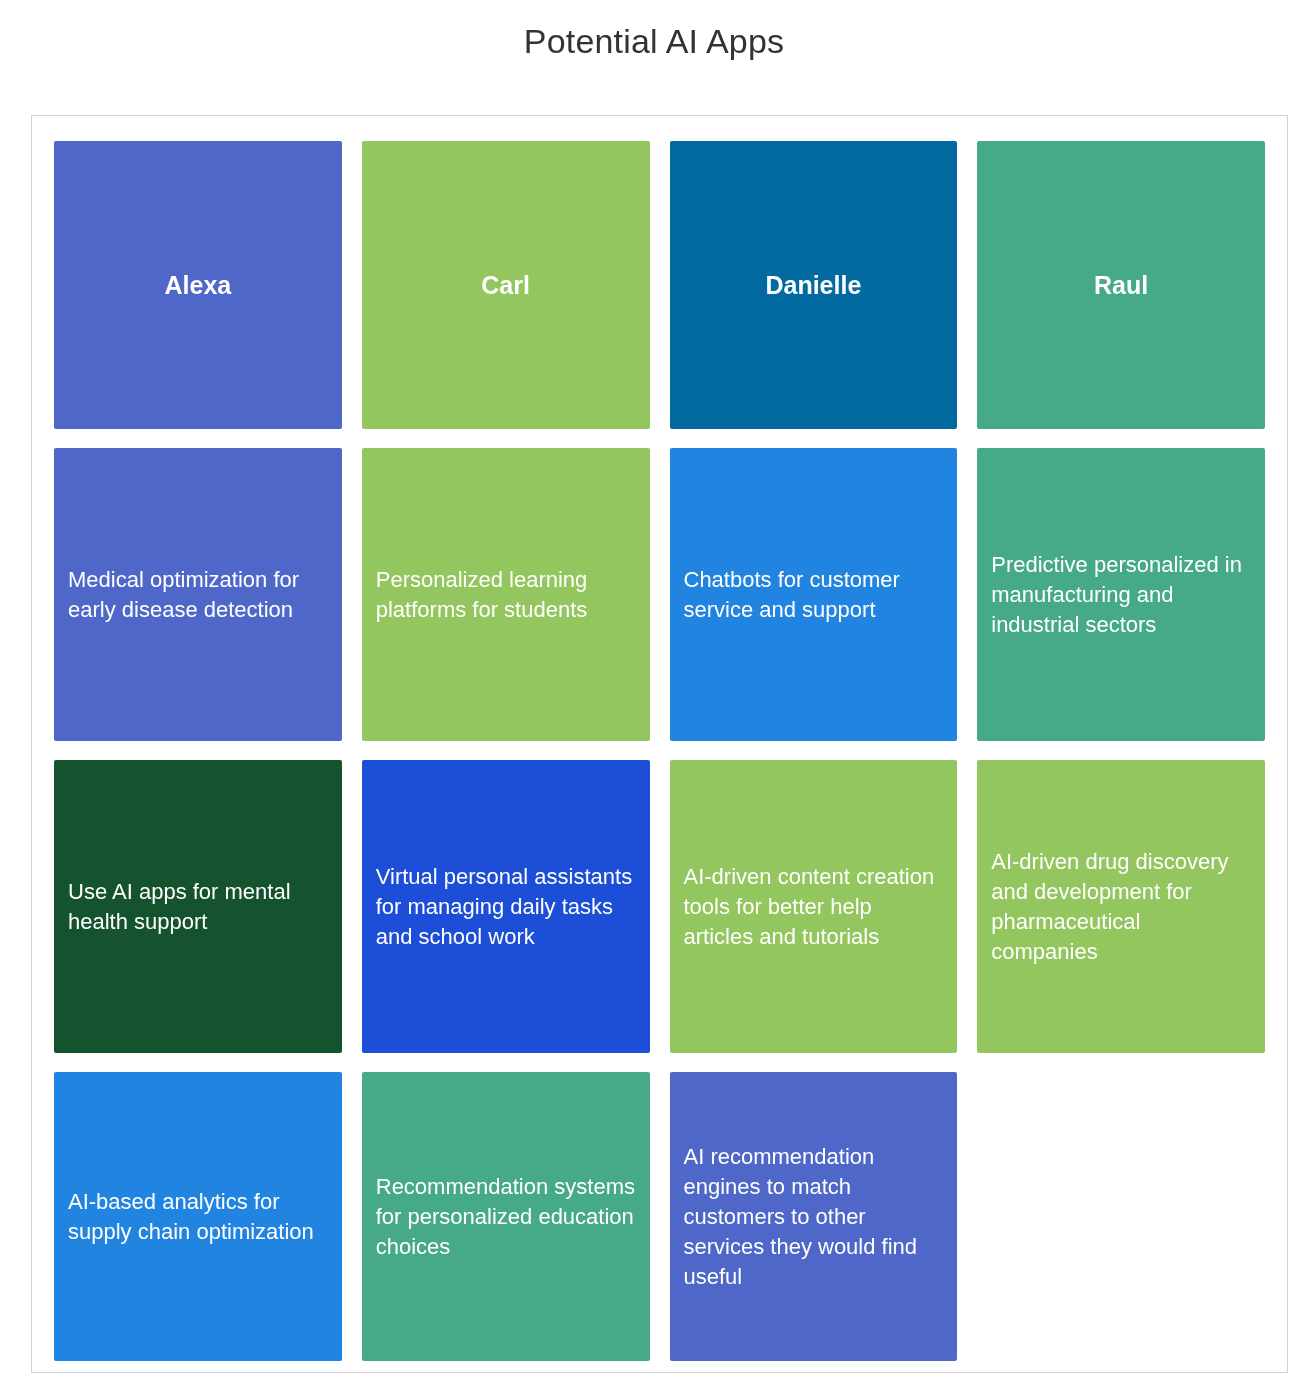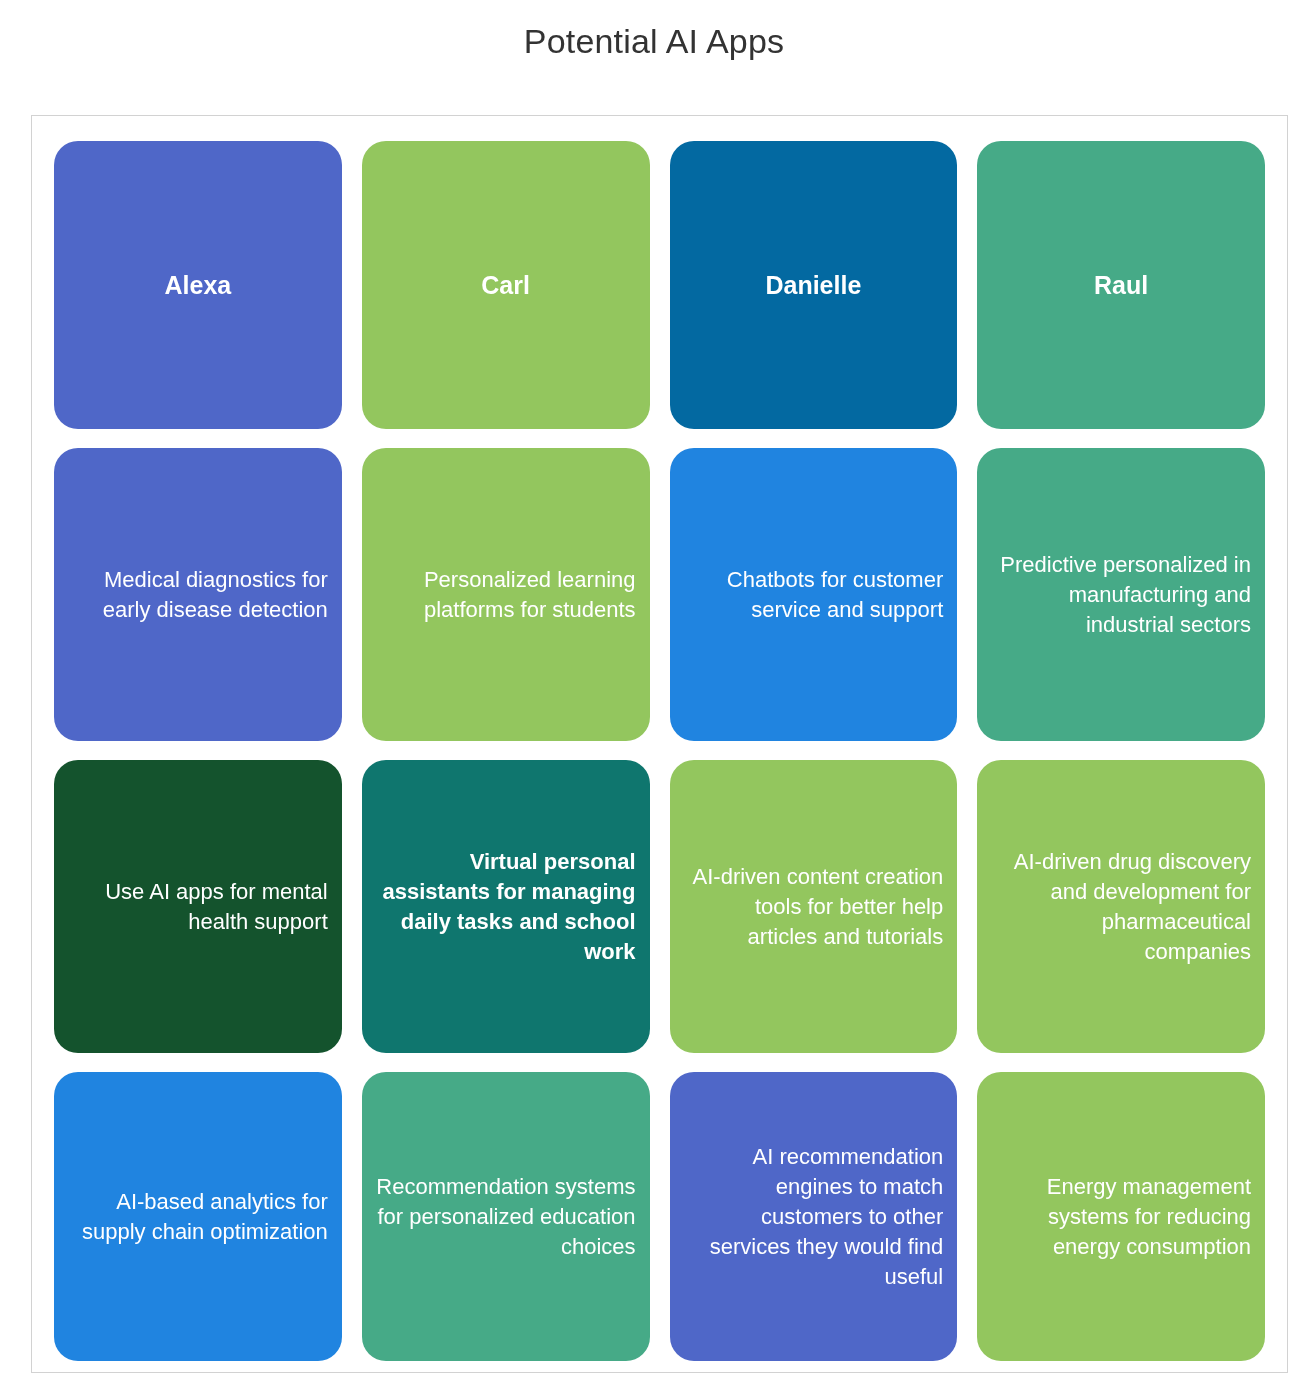--- a/index.html
+++ b/index.html
@@ -46,25 +46,25 @@
     top: 25px;
     width: 1211px;
     height: 1210px;
     display: grid;
     grid-template-columns: repeat(4, 1fr);
     grid-template-rows: 288px 293px 293px 289px;
     column-gap: 20px;
     row-gap: 19px;
   }
   .card {
-    border-radius: 24px;
+    border-radius: 2px;
     display: flex;
     align-items: center;
     justify-content: center;
-    text-align: right;
+    text-align: left;
     box-sizing: border-box;
     padding: 10px 14px;
     color: #ffffff;
     overflow: hidden;
   }
   .card-text {
     font-size: 22px;
     line-height: 30px;
     color: #ffffff;
     max-width: 100%;
@@ -92,53 +92,50 @@
         <span class="card-text">Carl</span>
       </div>
       <div class="card header-card" style="background-color: #0369a1;">
         <span class="card-text">Danielle</span>
       </div>
       <div class="card header-card" style="background-color: rgb(70, 170, 135);">
         <span class="card-text">Raul</span>
       </div>
 
       <div class="card" style="background-color: rgb(79, 103, 200);">
-        <span class="card-text">Medical diagnostics for early disease detection</span>
+        <span class="card-text">Medical optimization for early disease detection</span>
       </div>
       <div class="card" style="background-color: rgb(147, 198, 94);">
         <span class="card-text">Personalized learning platforms for students</span>
       </div>
       <div class="card" style="background-color: rgb(32, 132, 224);">
         <span class="card-text">Chatbots for customer service and support</span>
       </div>
       <div class="card" style="background-color: rgb(70, 170, 135);">
         <span class="card-text">Predictive personalized in manufacturing and industrial sectors</span>
       </div>
 
       <div class="card" style="background-color: #14532d;">
         <span class="card-text">Use AI apps for mental health support</span>
       </div>
-      <div class="card" style="background-color: #0f766e; font-weight: bold;">
+      <div class="card" style="background-color: #1d4ed8;">
         <span class="card-text">Virtual personal assistants for managing daily tasks and school work</span>
       </div>
       <div class="card" style="background-color: rgb(147, 198, 94);">
         <span class="card-text">AI-driven content creation tools for better help articles and tutorials</span>
       </div>
       <div class="card" style="background-color: rgb(147, 198, 94);">
         <span class="card-text">AI-driven drug discovery and development for pharmaceutical companies</span>
       </div>
 
       <div class="card" style="background-color: rgb(32, 132, 224);">
         <span class="card-text">AI-based analytics for supply chain optimization</span>
       </div>
       <div class="card" style="background-color: rgb(70, 170, 135);">
         <span class="card-text">Recommendation systems for personalized education choices</span>
       </div>
       <div class="card" style="background-color: rgb(79, 103, 200);">
         <span class="card-text">AI recommendation engines to match customers to other services they would find useful</span>
       </div>
-      <div class="card" style="background-color: rgb(147, 198, 94);">
-        <span class="card-text">Energy management systems for reducing energy consumption</span>
-      </div>
 
     </div>
   </div>
 </div>
 
 </body></html>

